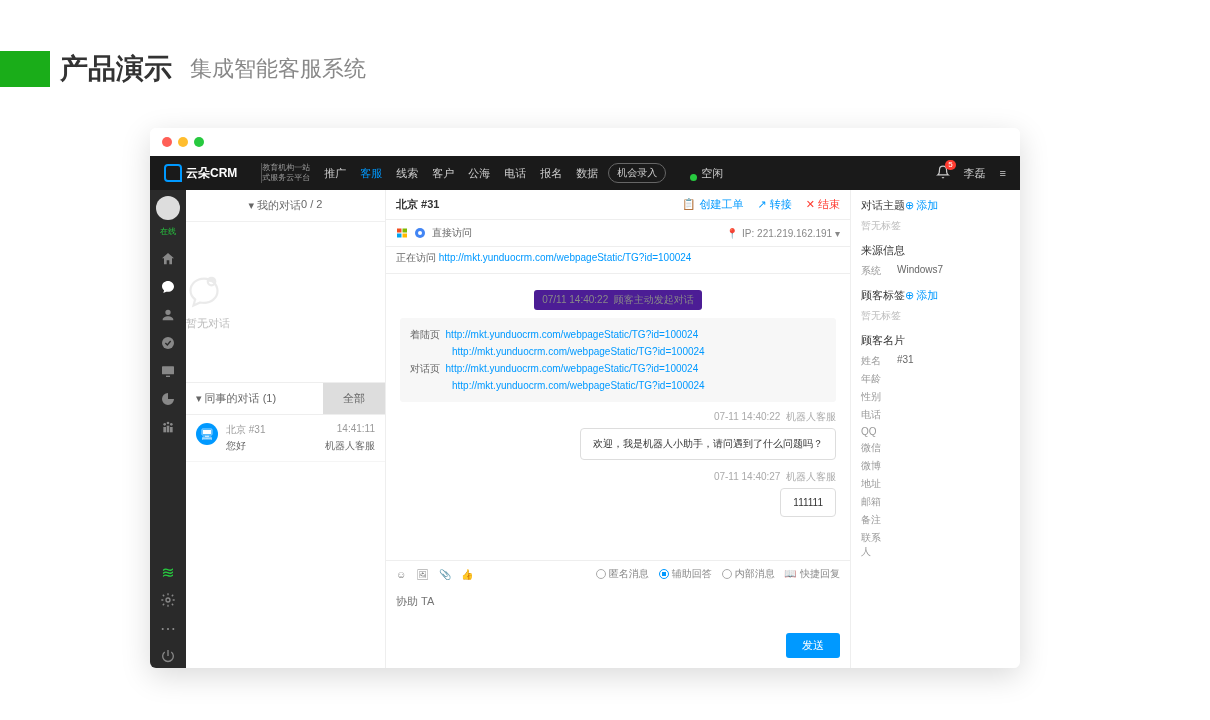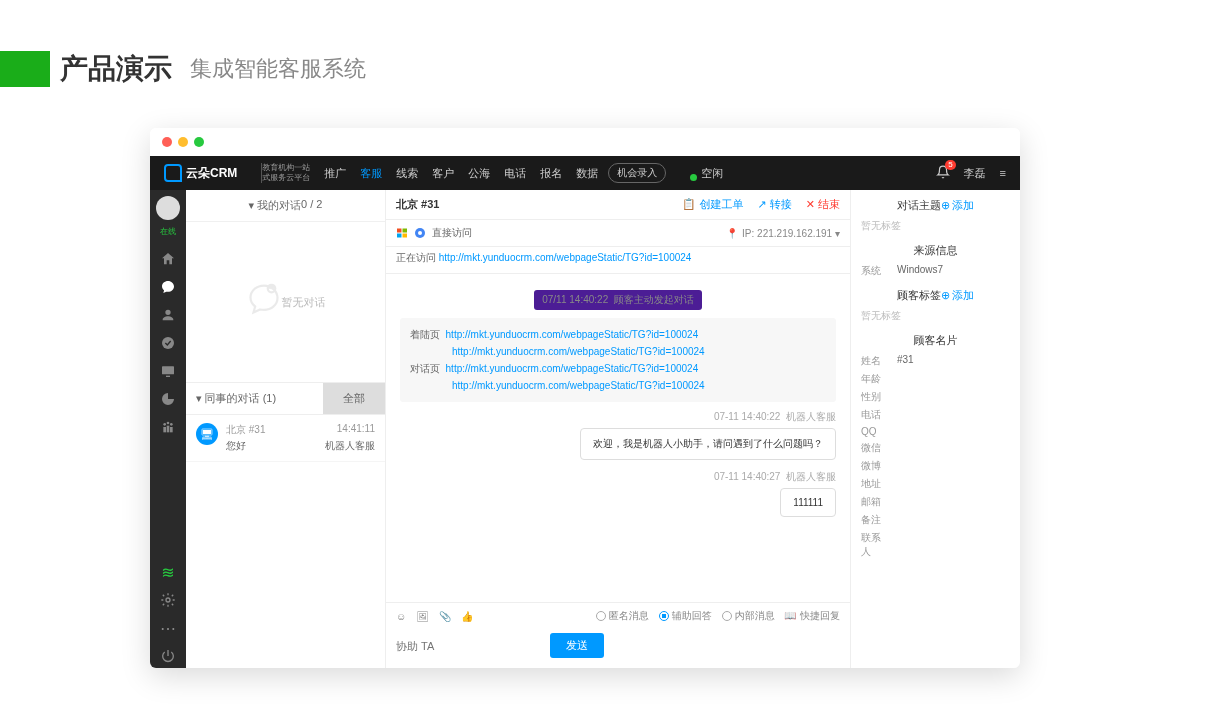--- a/index.html
+++ b/index.html
@@ -27,21 +27,21 @@
 .bell{position:relative;font-size:14px}
 .badge{position:absolute;top:-5px;right:-6px;background:#ff3b30;color:#fff;font-size:8px;border-radius:6px;padding:0 3px;line-height:10px}
 .body{flex:1;display:flex;min-height:0}
 .iconbar{width:36px;background:#2a2a2a;display:flex;flex-direction:column;align-items:center;padding-top:6px;gap:4px}
 .avatar{width:24px;height:24px;border-radius:50%;background:#ddd;margin-bottom:2px}
 .online-lbl{font-size:8px;color:#27c93f;margin-bottom:6px}
 .iicon{width:18px;height:18px;color:#888;display:flex;align-items:center;justify-content:center;cursor:pointer;margin:3px 0}
 .iicon.active{color:#fff}
 .convlist{width:200px;border-right:1px solid #eee;display:flex;flex-direction:column;font-size:11px}
 .cl-head{display:flex;justify-content:center;padding:8px 10px;color:#666;border-bottom:1px solid #f0f0f0}
-.cl-empty{flex:0 0 160px;display:flex;flex-direction:row;align-items:center;justify-content:center;color:#bbb}
+.cl-empty{flex:0 0 160px;display:flex;flex-direction:column;justify-content:center;color:#bbb}
 .cl-empty svg{opacity:.4;margin-bottom:6px}
 .cl-sub{display:flex;align-items:center;justify-content:space-between;padding:0 0 0 10px;border-top:1px solid #eee;border-bottom:1px solid #eee}
 .cl-sub-lbl{color:#666;padding:8px 0}
 .cl-sub-all{background:#ddd;padding:8px 20px;color:#666}
 .conv-item{display:flex;padding:8px 10px;gap:8px;border-bottom:1px solid #f5f5f5}
 .ci-icon{width:22px;height:22px;border-radius:50%;background:#0099ff;color:#fff;display:flex;align-items:center;justify-content:center;font-size:11px}
 .ci-body{flex:1}
 .ci-row{display:flex;justify-content:space-between;color:#999;font-size:10px}
 .ci-row2{display:flex;justify-content:space-between;color:#666;font-size:10px;margin-top:2px}
 .chat{flex:1;display:flex;flex-direction:column;min-width:0}
@@ -59,26 +59,26 @@
 .sys-row{text-align:center;margin:6px 0}
 .url-block{background:#f7f7f7;padding:8px 10px;border-radius:3px;margin:8px 0;color:#666;line-height:1.7}
 .url-block a{color:#0099ff;text-decoration:none}
 .meta-r{text-align:right;color:#aaa;margin:6px 0 4px}
 .bubble{display:inline-block;border:1px solid #ddd;border-radius:4px;padding:8px 12px;color:#333;float:right;clear:both;margin-bottom:4px}
 .toolbar{border-top:1px solid #eee;padding:6px 10px;display:flex;align-items:center;gap:10px;font-size:10px;color:#888}
 .toolbar .sp{flex:1}
 .chk{display:flex;align-items:center;gap:3px}
 .radio{width:10px;height:10px;border:1px solid #aaa;border-radius:50%}
 .radio.on{border-color:#0099ff;background:radial-gradient(#0099ff 40%,transparent 45%)}
-.input-row{padding:4px 10px 10px;display:flex;flex-direction:row;gap:12px}
+.input-row{padding:4px 10px 10px;display:flex;flex-direction:column;gap:22px}
 .msg-input{border:none;outline:none;font-size:11px;color:#999;padding:4px 0}
 .send-btn{align-self:flex-end;background:#0099ff;color:#fff;border:none;padding:5px 16px;border-radius:3px;font-size:11px;cursor:pointer}
 .rpanel{width:170px;border-left:1px solid #eee;padding:8px 10px;font-size:10px;color:#666;overflow:auto}
 .rp-sec{margin-bottom:10px}
-.rp-head{display:flex;justify-content:center;color:#333;font-size:11px;margin-bottom:6px}
+.rp-head{display:flex;justify-content:flex-start;color:#333;font-size:11px;margin-bottom:6px}
 .rp-add{color:#0099ff;cursor:pointer;display:flex;align-items:center;gap:2px}
 .rp-empty{color:#bbb}
 .rp-kv{display:flex;gap:8px;margin:4px 0}
 .rp-k{width:28px;text-align:left;color:#999}
 .winicon{width:12px;height:12px;display:inline-block}
 </style>
 </head>
 <body>
 
 <div class="page-header">

